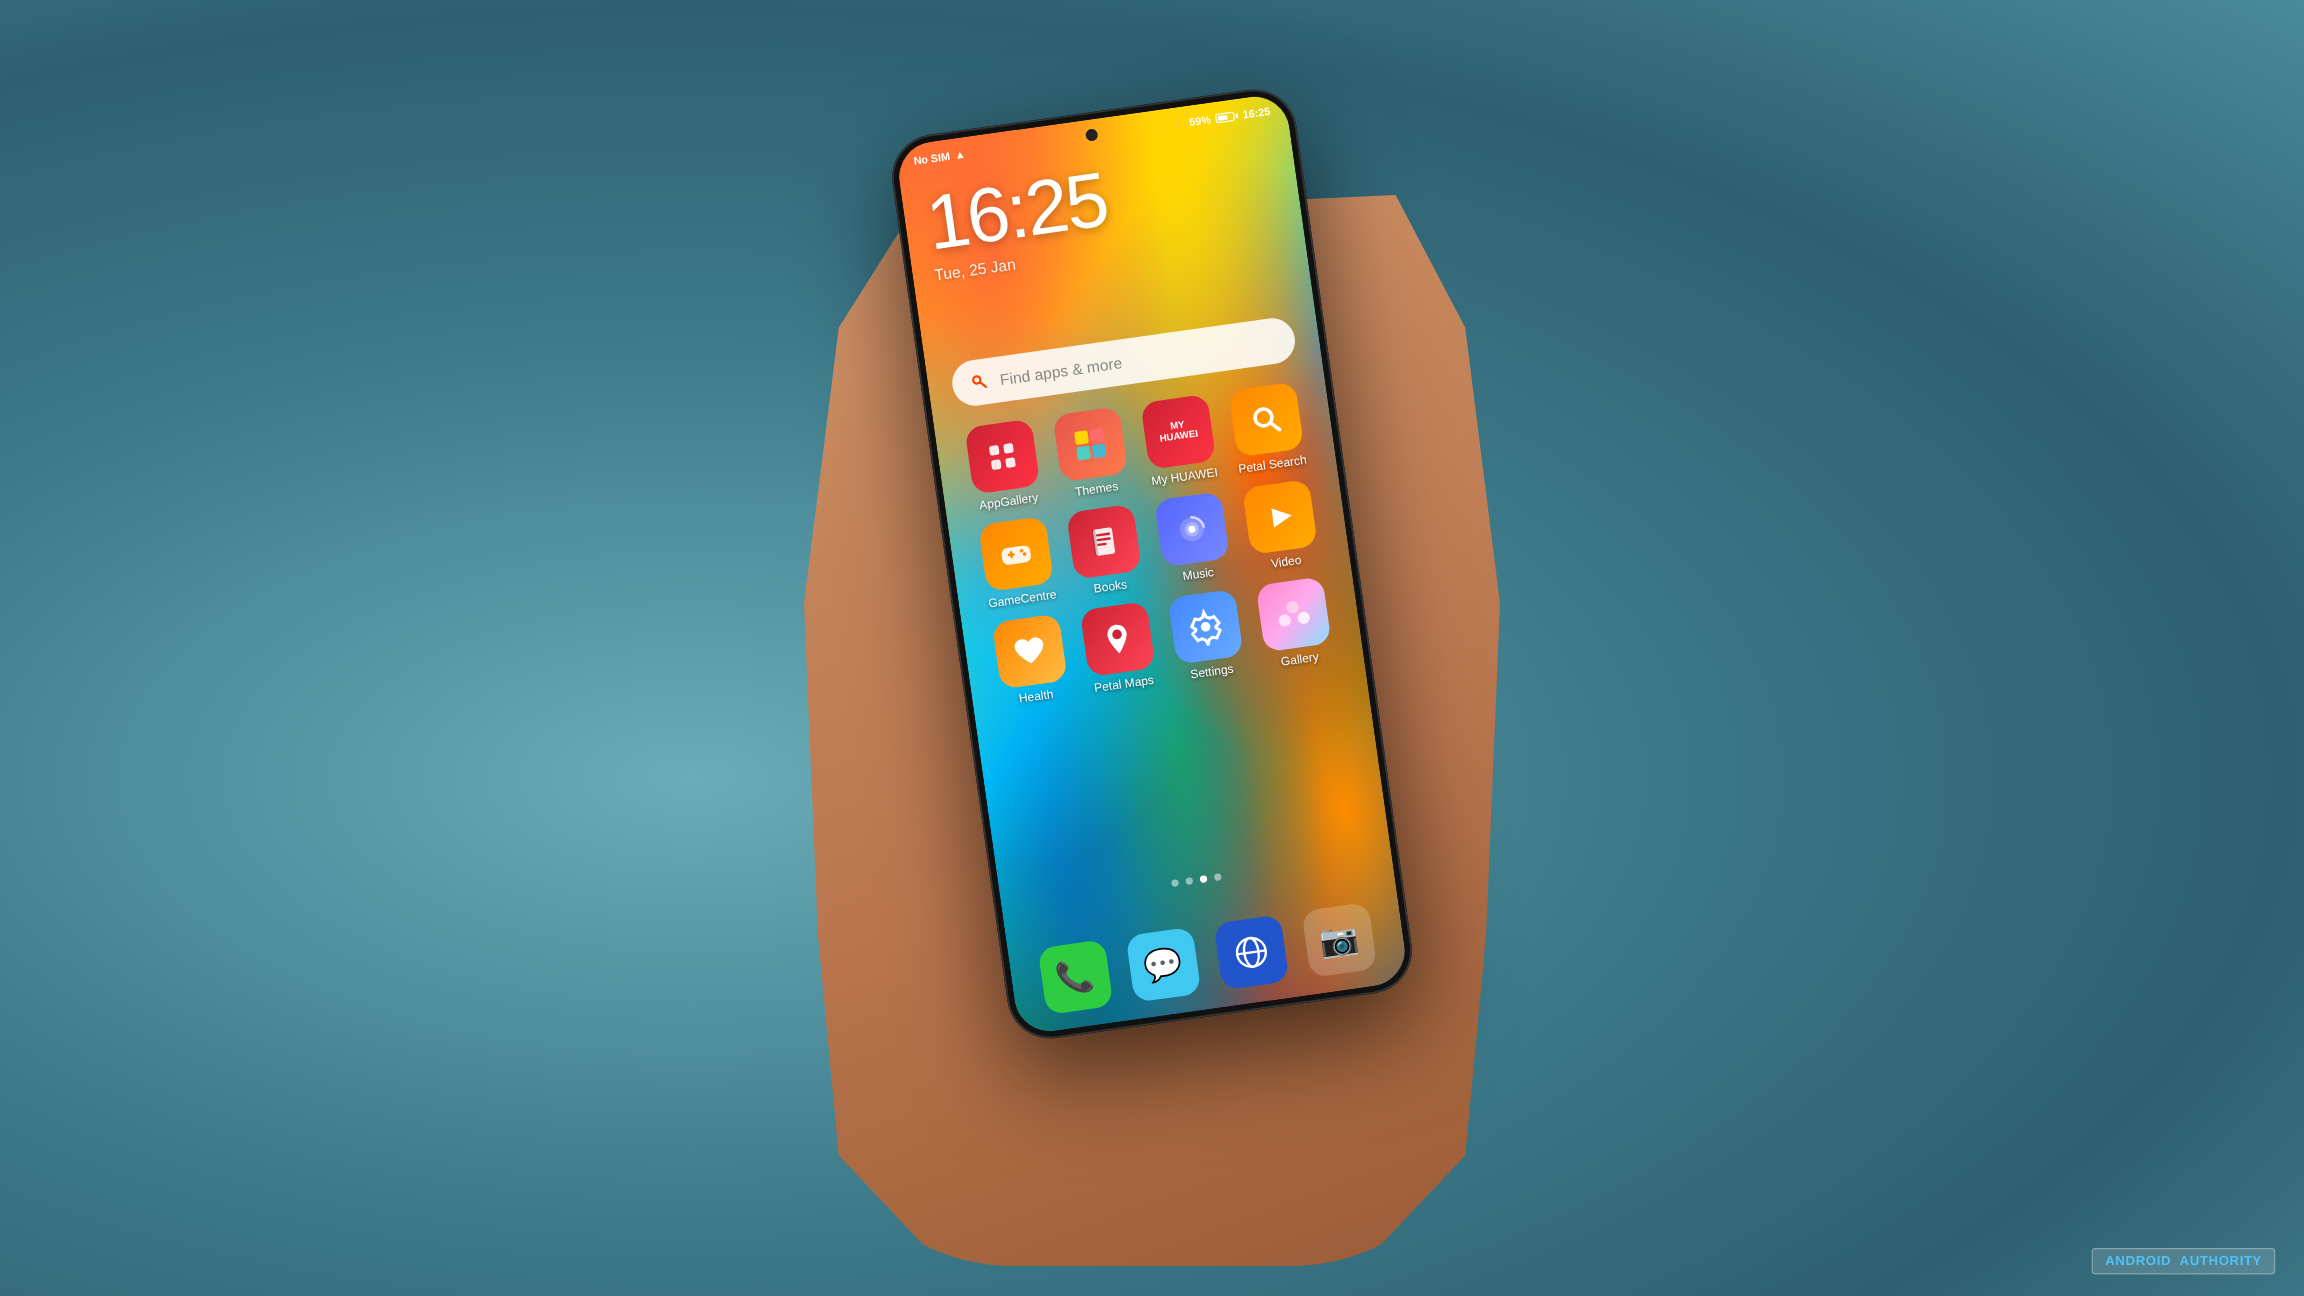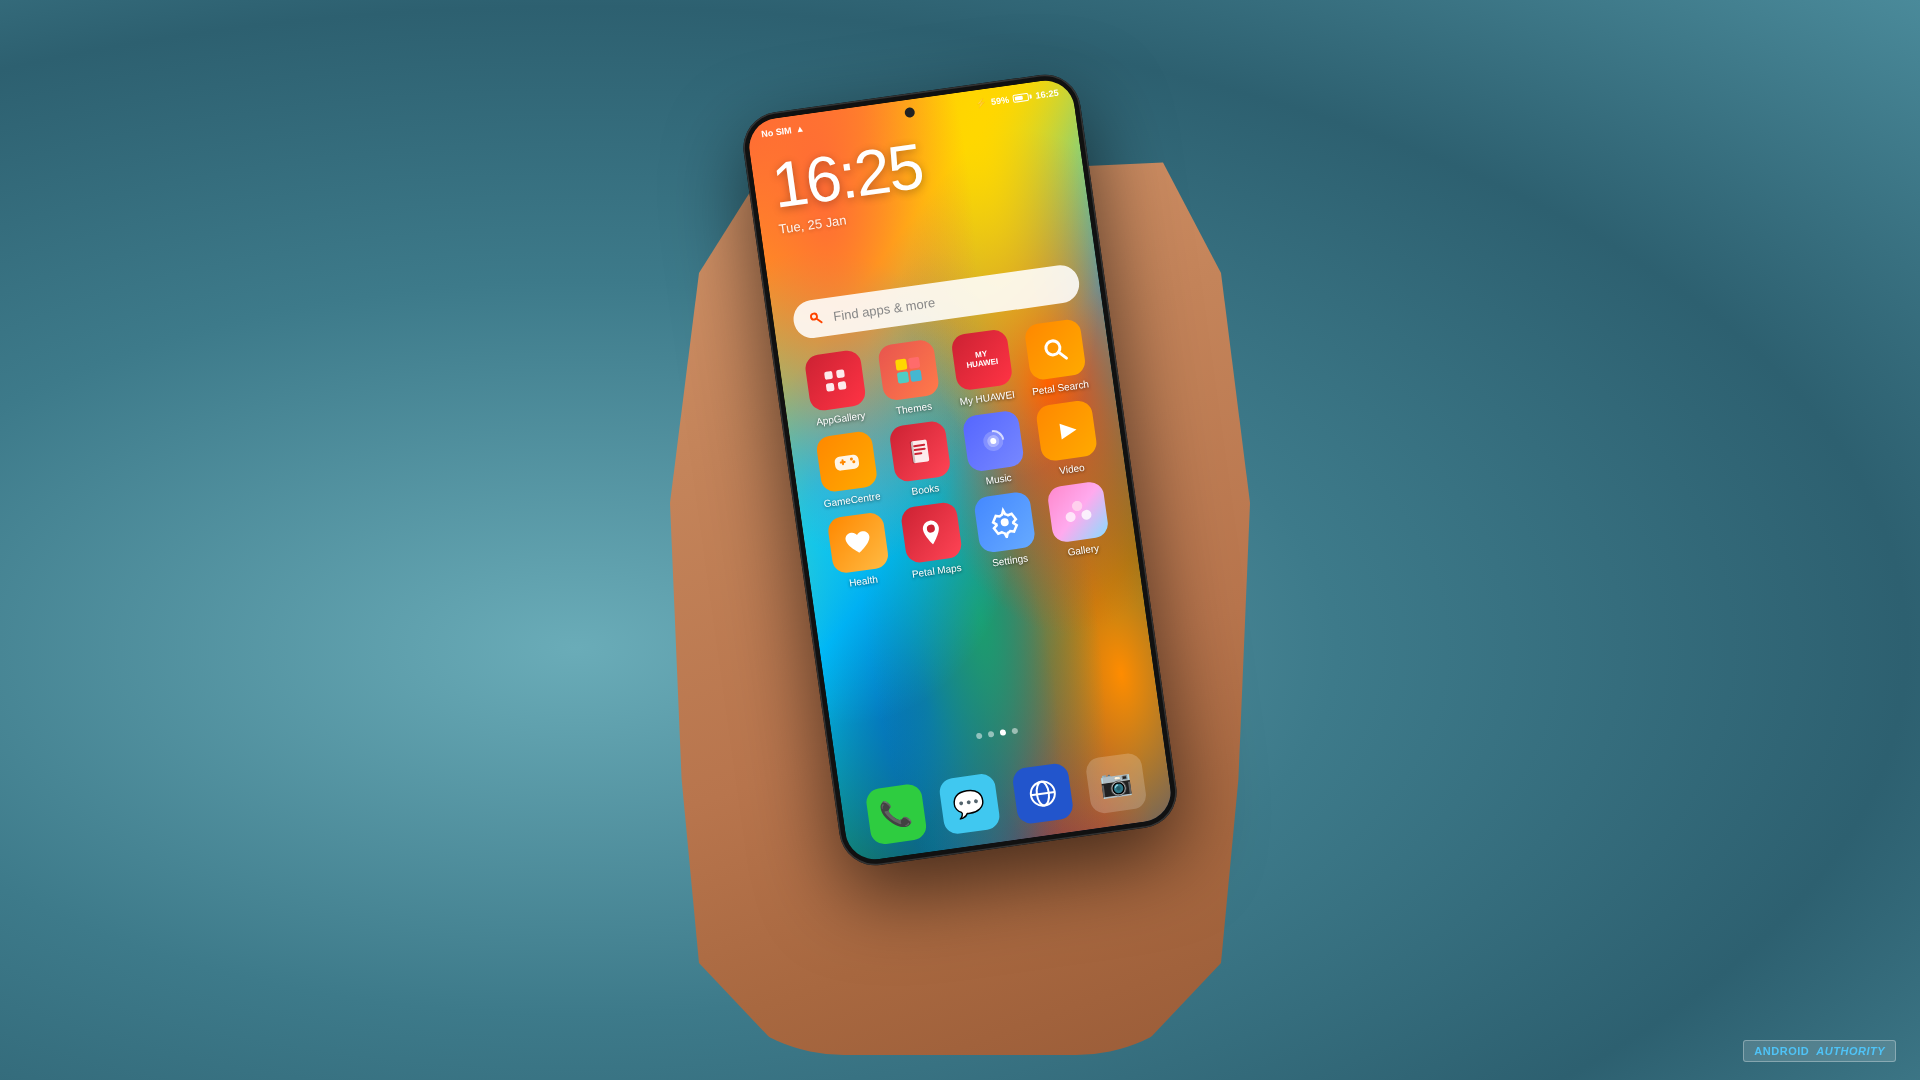--- a/index.html
+++ b/index.html
@@ -531,14 +531,14 @@
           </div>
         </div>
 
       </div>
     </div>
   </div>
 </div>
 
 <div class="watermark">
   <span>Android</span>
-  &nbsp;<span style="color:#4fc3f7;font-style:italic;">Authority</span>
+  &nbsp;<span style="color:#4fc3f7;">Authority</span>
 </div>
 
 </body></html>

